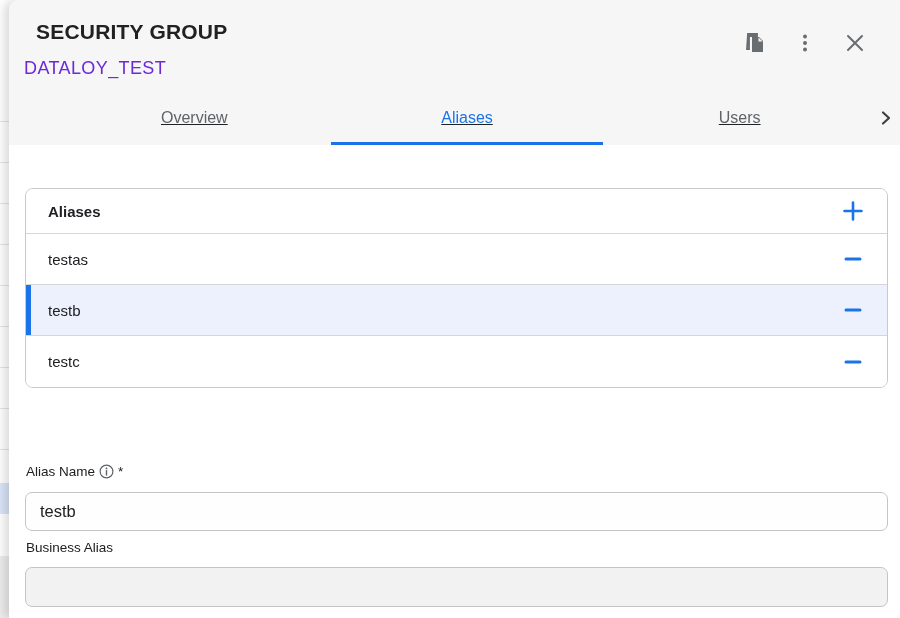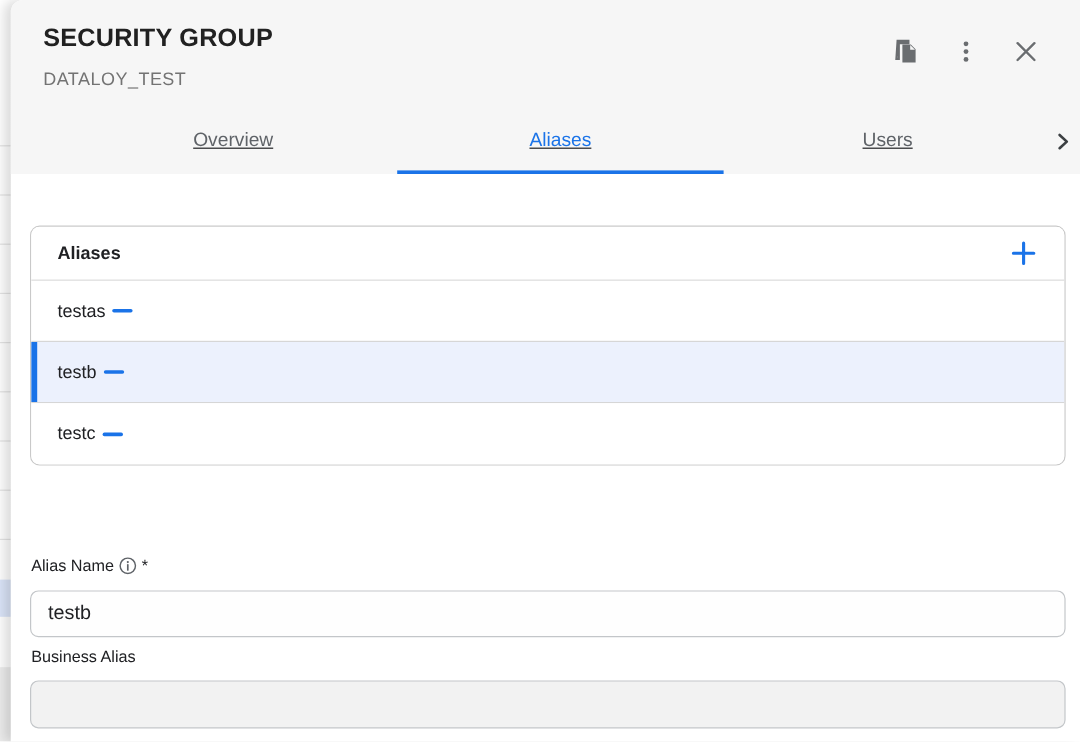--- a/index.html
+++ b/index.html
@@ -35,22 +35,22 @@
     position: absolute; left: 0; top: 0; width: 100%; height: 145px;
     background: #f6f6f6;
     border-top-left-radius: 10px;
   }
 
   .title {
     position: absolute; left: 27px; top: 20px;
     font-size: 21px; font-weight: 700; color: #212121; letter-spacing: 0.2px;
   }
   .subtitle {
-    position: absolute; left: 27px; top: 58px;
-    font-size: 15px; font-weight: 500; color: #737373; letter-spacing: 0.4px;
+    position: absolute; left: 15px; top: 58px;
+    font-size: 18px; font-weight: 500; color: #6d28d9; letter-spacing: 0.4px;
   }
 
   .head-actions {
     position: absolute; right: 28px; top: 26px;
     display: flex; align-items: center; gap: 16px;
   }
   .icon-btn {
     width: 34px; height: 34px; display: flex; align-items: center; justify-content: center;
     cursor: pointer; border-radius: 50%;
   }
@@ -81,21 +81,21 @@
     background: #ffffff;
     border: 1px solid #c9c9c9; border-radius: 8px;
     overflow: hidden;
   }
   .card-header {
     height: 45px; display: flex; align-items: center; justify-content: space-between;
     padding: 0 20px 0 22px; border-bottom: 1px solid #d6d6d6; background: #ffffff;
   }
   .card-header .hdr-label { font-size: 15px; font-weight: 700; color: #202124; }
   .row {
-    height: 51px; display: flex; align-items: center; 
+    height: 51px; display: flex; align-items: center; justify-content: space-between;
     padding: 0 20px 0 22px; border-bottom: 1px solid #d6d6d6;
     background: #ffffff; cursor: pointer; position: relative;
   }
   .row:last-child { border-bottom: none; }
   .row .row-label { font-size: 15px; color: #202124; }
   .row.selected { background: #ecf1fd; }
   .row.selected::before {
     content: ""; position: absolute; left: 0; top: 0; bottom: 0; width: 5px; background: #1a73e8;
   }
   .minus-btn, .plus-btn {

